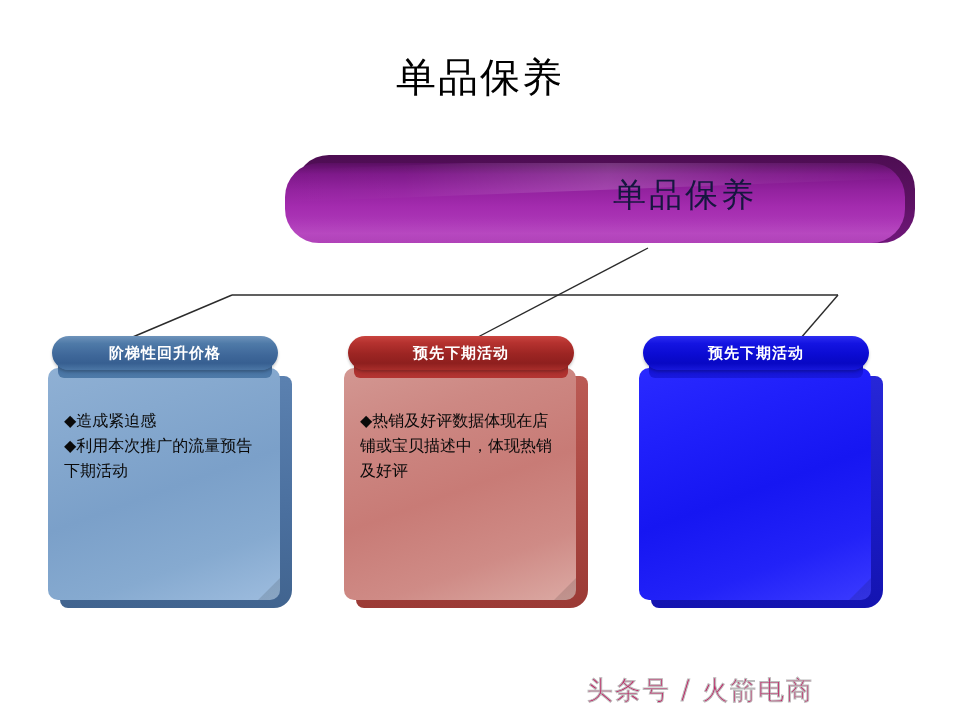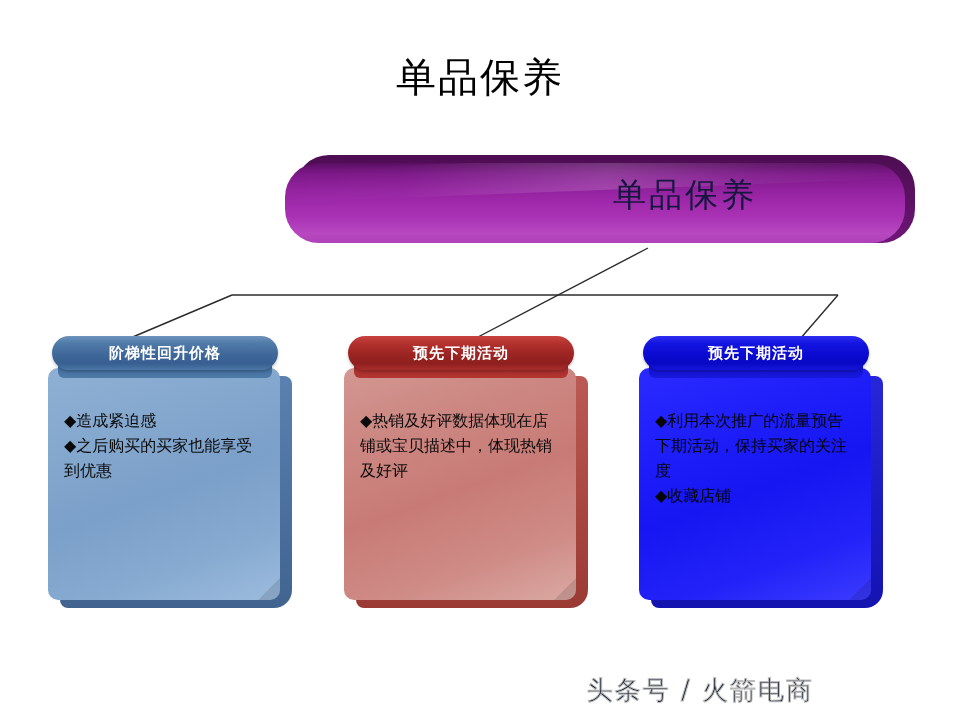--- a/index.html
+++ b/index.html
@@ -246,21 +246,21 @@
   .box-3 .box-text { color: #050505; }
 
   
   .watermark {
     position: absolute;
     right: 18px;
     bottom: 12px;
     font-family: "DejaVu Sans", "Liberation Sans", sans-serif;
     font-size: 26px;
     letter-spacing: 2px;
-    color: #0f172a;
+    color: #be185d;
     -webkit-text-stroke: 1px #b9b9b9;
     text-shadow: 0 1px 0 rgba(255,255,255,0.9);
     white-space: nowrap;
     opacity: 0.95;
   }
 </style>
 </head>
 <body>
 
 <div id="slide">
@@ -286,35 +286,33 @@
     </div>
     <div class="banner-text">单品保养</div>
   </div>
 
   <div class="box box-1">
     <div class="box-bevel"></div>
     <div class="box-head-skirt"></div>
     <div class="box-body"></div>
     <div class="box-head">阶梯性回升价格</div>
     <div class="box-text">◆造成紧迫感
-◆之后购买的买家也能享受到优惠</div>
+◆利用本次推广的流量预告下期活动</div>
   </div>
 
   <div class="box box-2">
     <div class="box-bevel"></div>
     <div class="box-head-skirt"></div>
     <div class="box-body"></div>
     <div class="box-head">预先下期活动</div>
     <div class="box-text">◆热销及好评数据体现在店铺或宝贝描述中，体现热销及好评</div>
   </div>
 
   <div class="box box-3">
     <div class="box-bevel"></div>
     <div class="box-head-skirt"></div>
     <div class="box-body"></div>
     <div class="box-head">预先下期活动</div>
-    <div class="box-text">◆利用本次推广的流量预告下期活动，保持买家的关注度
-◆收藏店铺</div>
   </div>
 
   <div class="watermark">头条号 / 火箭电商</div>
 
 </div>
 
 </body></html>

